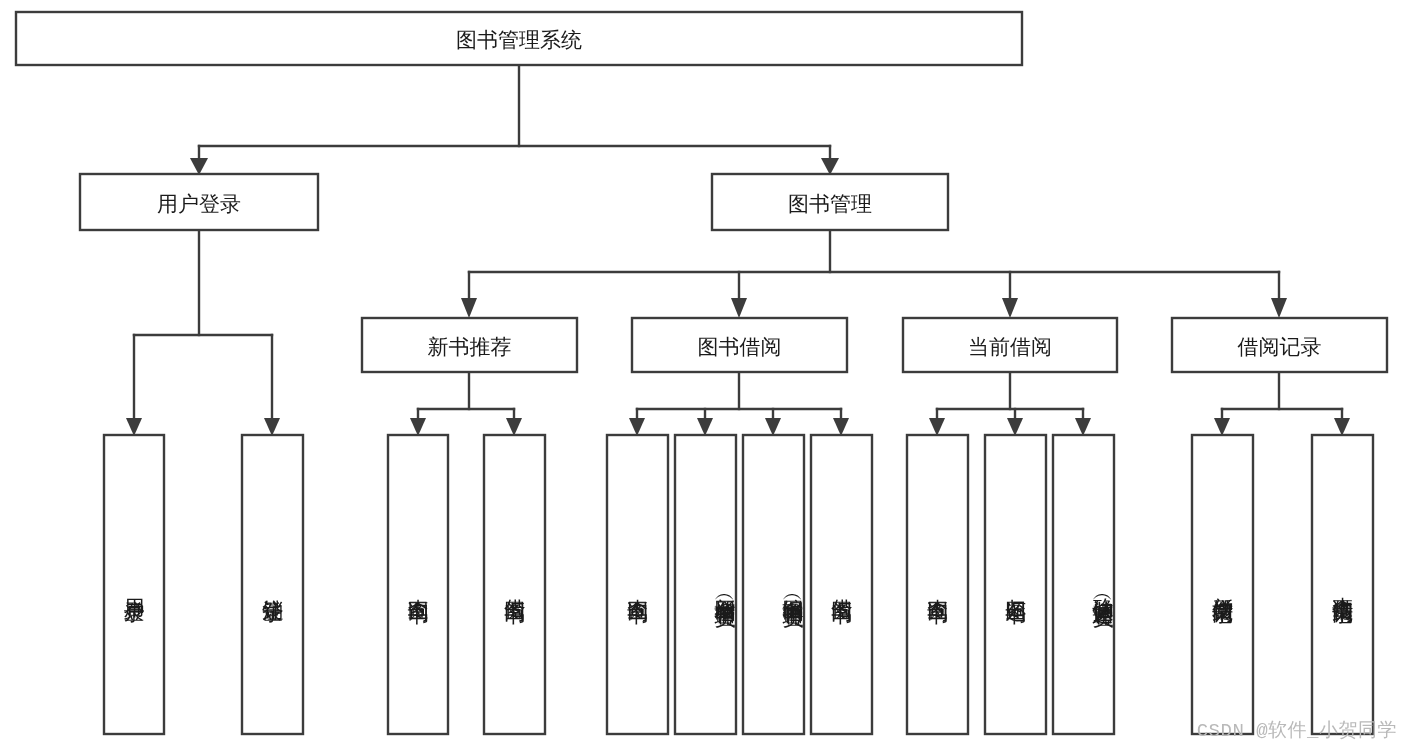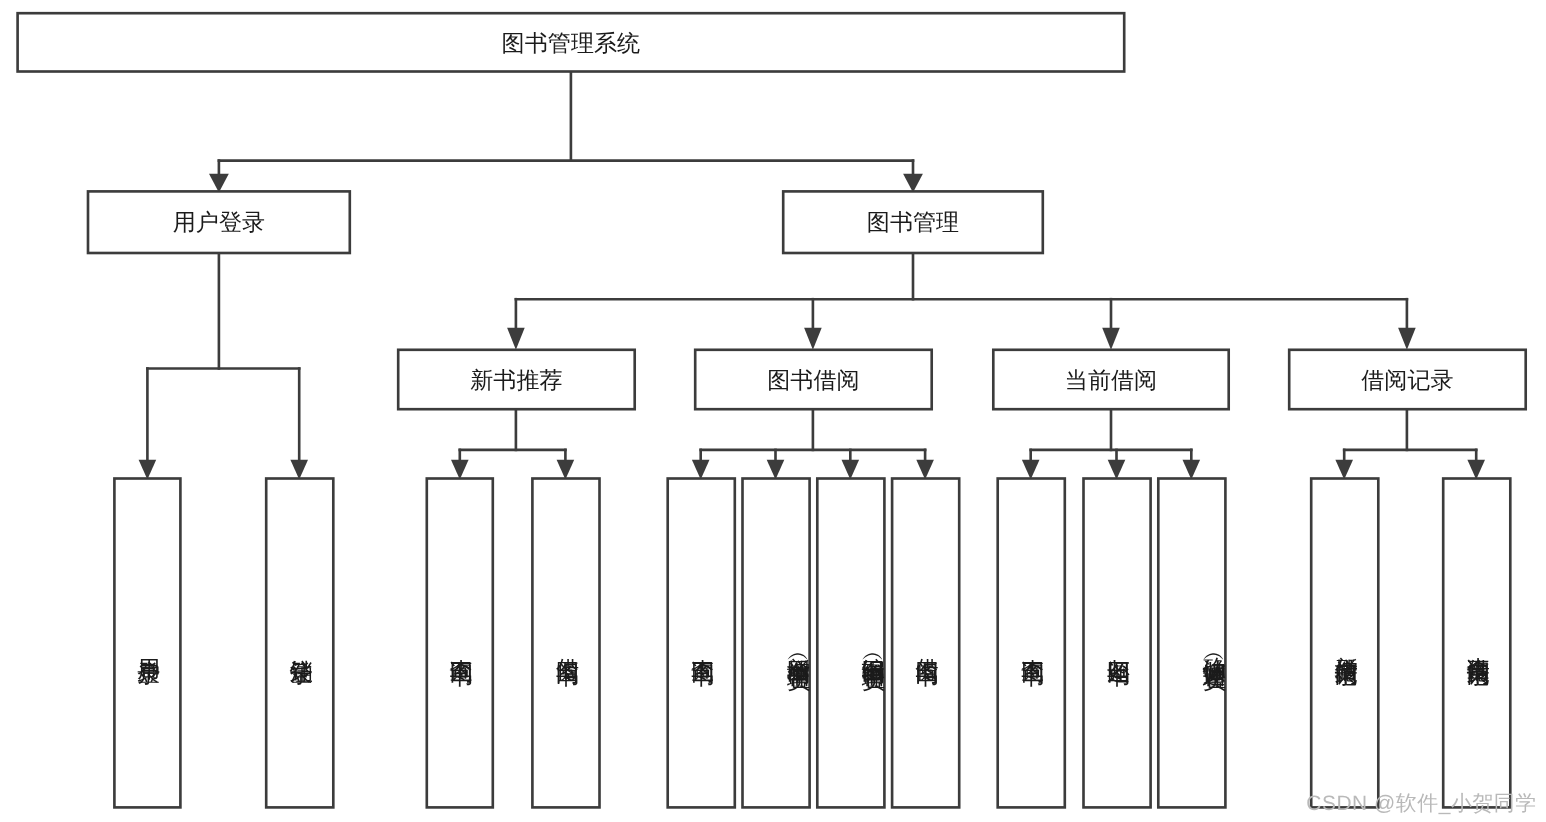--- a/index.html
+++ b/index.html
@@ -58,21 +58,21 @@
     line-height: 1.08;
     color: #1b1b1b;
     letter-spacing: 1.5px;
     white-space: nowrap;
     pointer-events: none;
   }
   .watermark {
     position: absolute;
     right: 8px;
     bottom: 4px;
-    font-family: Liberation Sans, sans-serif;
+    font-family: Liberation Mono, monospace;
     font-size: 19px;
     color: #b9b9b9;
     white-space: nowrap;
     letter-spacing: 0.5px;
   }
 </style>
 </head>
 <body>
 
 <div id="diagram-root">

